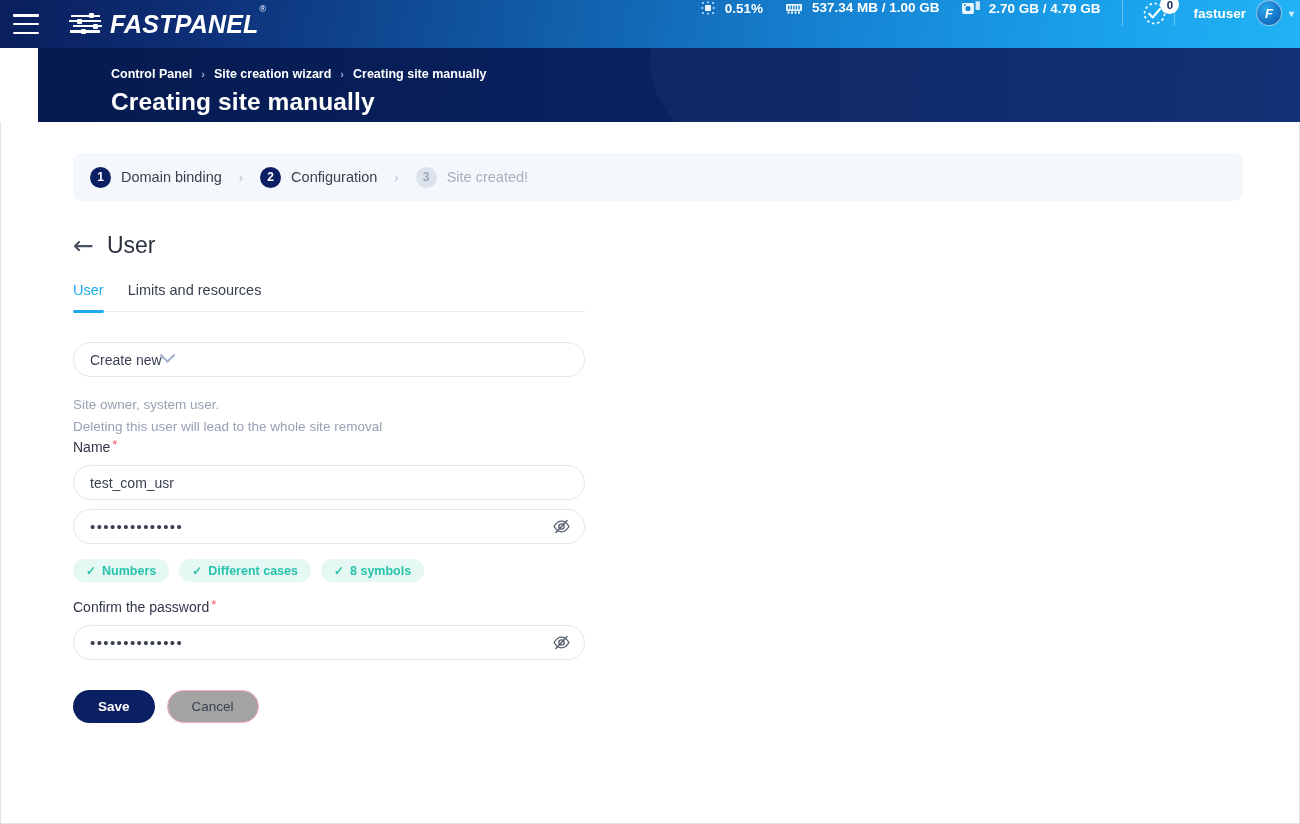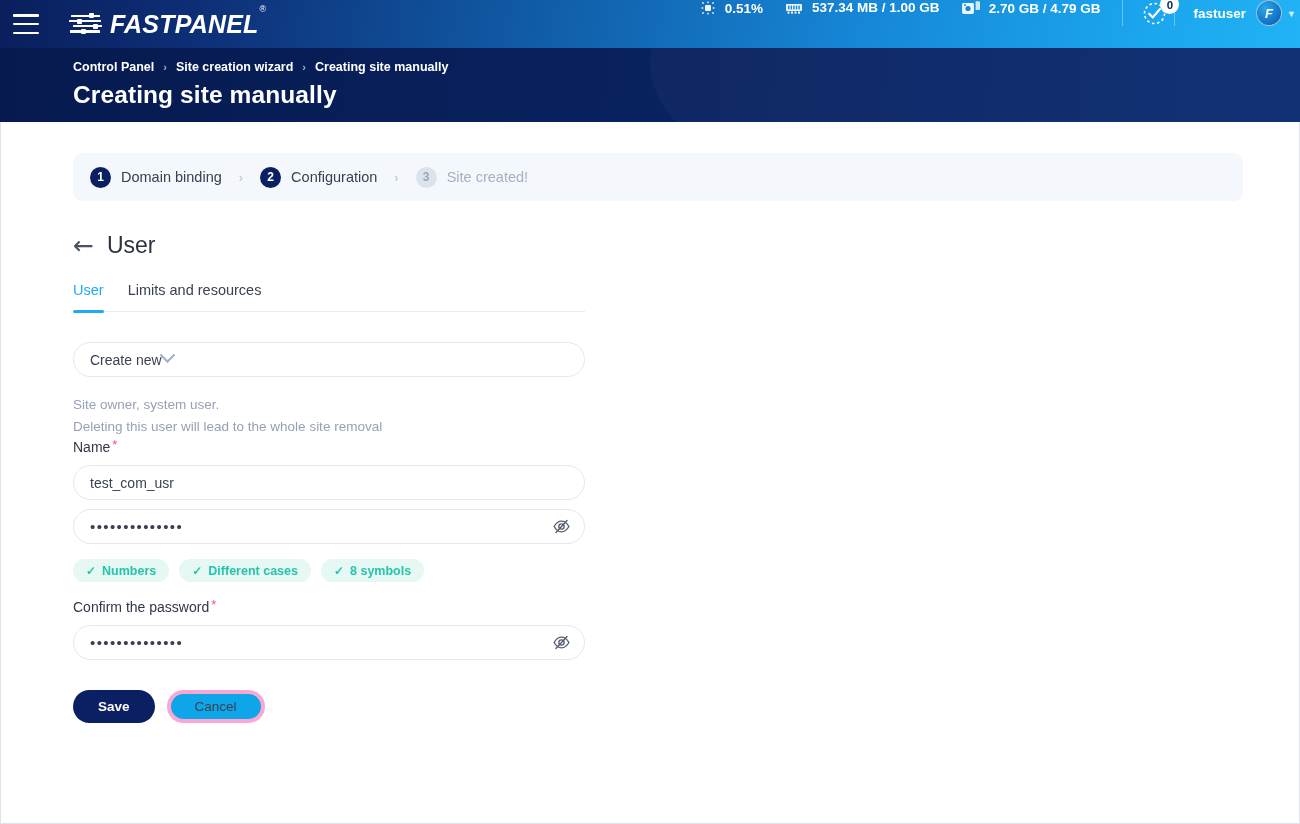--- a/index.html
+++ b/index.html
@@ -89,22 +89,23 @@
     border: 1.5px solid rgba(255,255,255,.55);
   }
   .caret-top { margin-left: 7px; color: #cfeaff; font-size: 10px; }
 
   
   .banner {
     position: relative;
     height: 74px;
     background: linear-gradient(95deg, #061a4f 0%, #08205c 40%, #0a2668 72%, #0b2b70 100%);
     overflow: hidden;
-    padding: 12px 0 0 73px;
+    padding: 19px 0 0 73px;
     color: #fff;
+    margin-left: 38px;
   }
   .banner::after {
     content: "";
     position: absolute;
     right: -130px; top: -150px;
     width: 780px; height: 330px;
     border-radius: 50%;
     background: rgba(255,255,255,0.030);
   }
   .breadcrumb {
@@ -219,21 +220,21 @@
   }
   .badge-pill .ck { font-size: 12px; font-weight: 700; }
 
   .actions { display: flex; gap: 12px; margin-top: 30px; }
   .btn {
     height: 33px; border-radius: 17px; font-size: 13.5px;
     display: flex; align-items: center; justify-content: center;
     cursor: pointer; border: 1px solid transparent; padding: 0 24px;
   }
   .btn-primary { background: #0b1f63; color: #fff; font-weight: 700; }
-  .btn-secondary { background: #0ea5e9; color: #3a4150; border: 4px solid #f9a8d4; }
+  .btn-secondary { background: #a3a3a3; color: #3a4150; border: 1px solid #f9a8d4; }
 </style>
 </head>
 <body>
 
 <div class="topbar">
 
   <div class="hamburger">
     <span></span>
     <span></span>
     <span></span>

